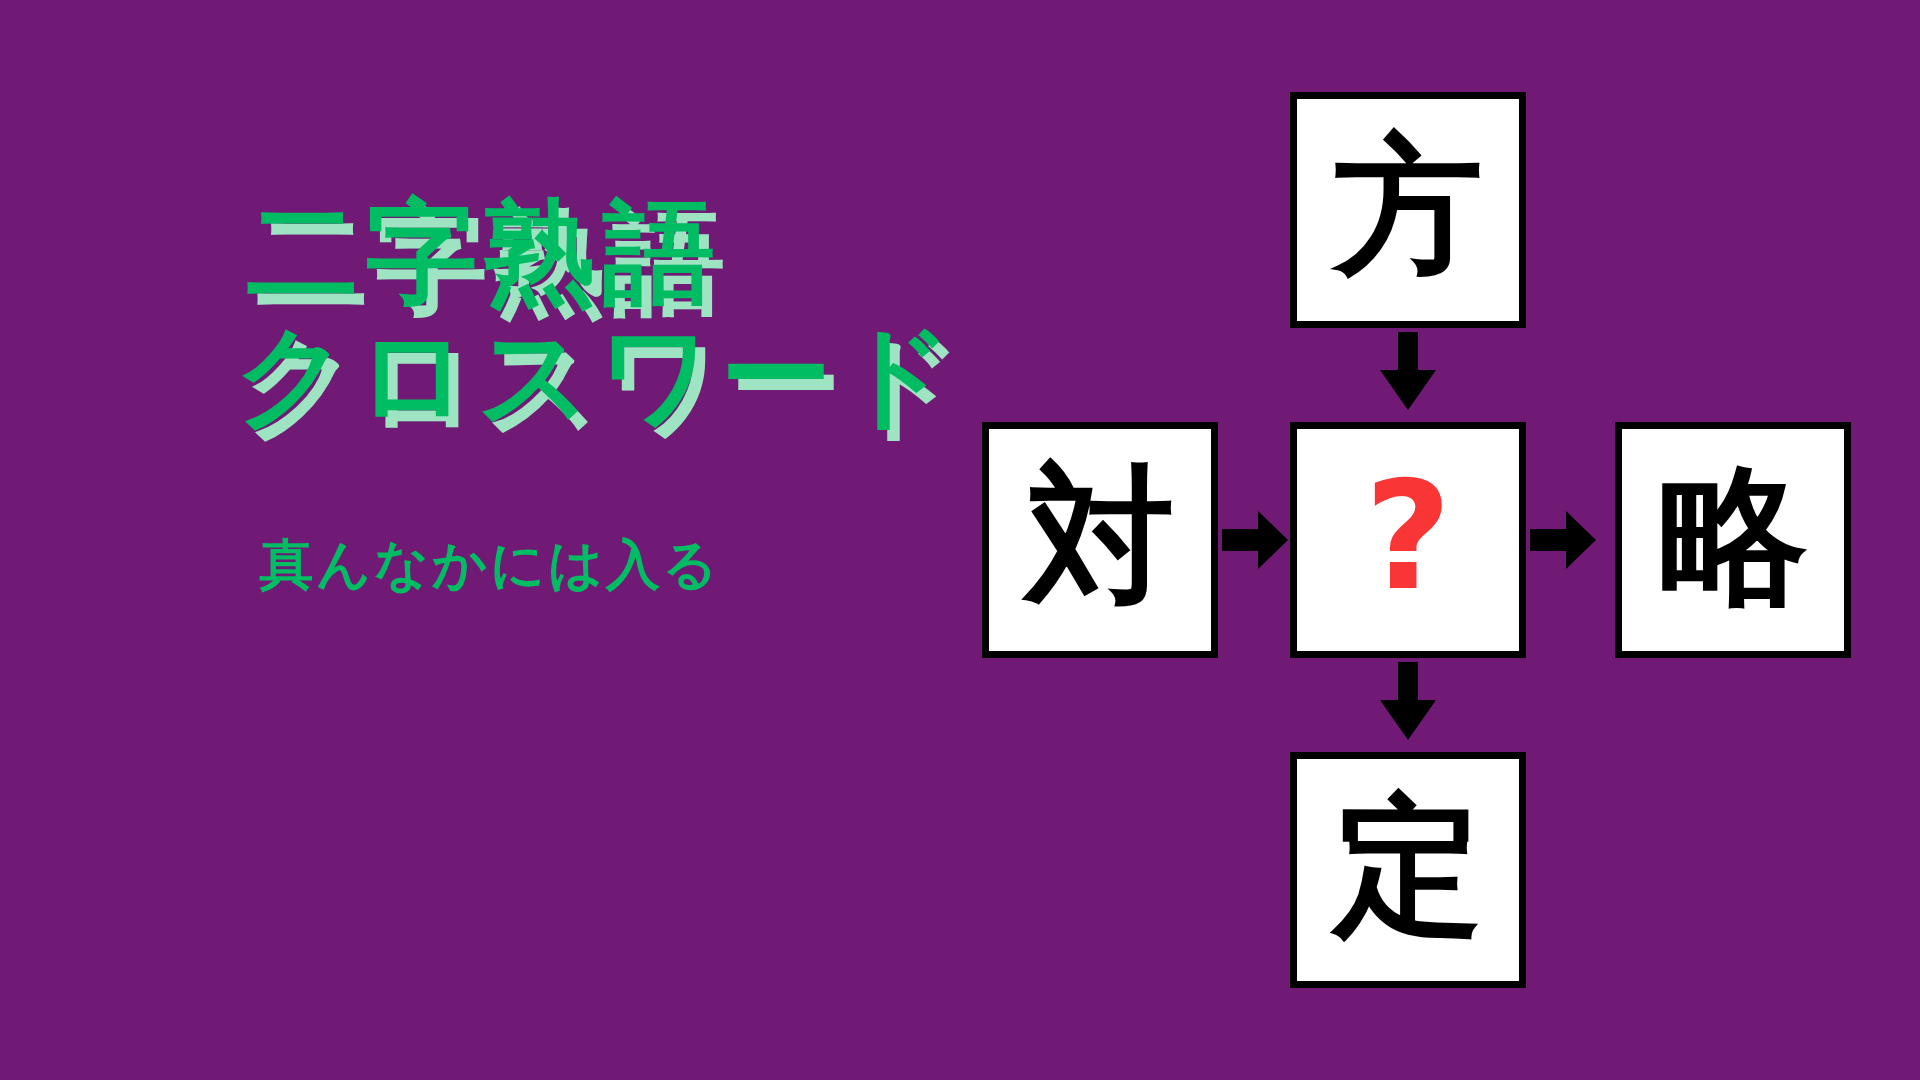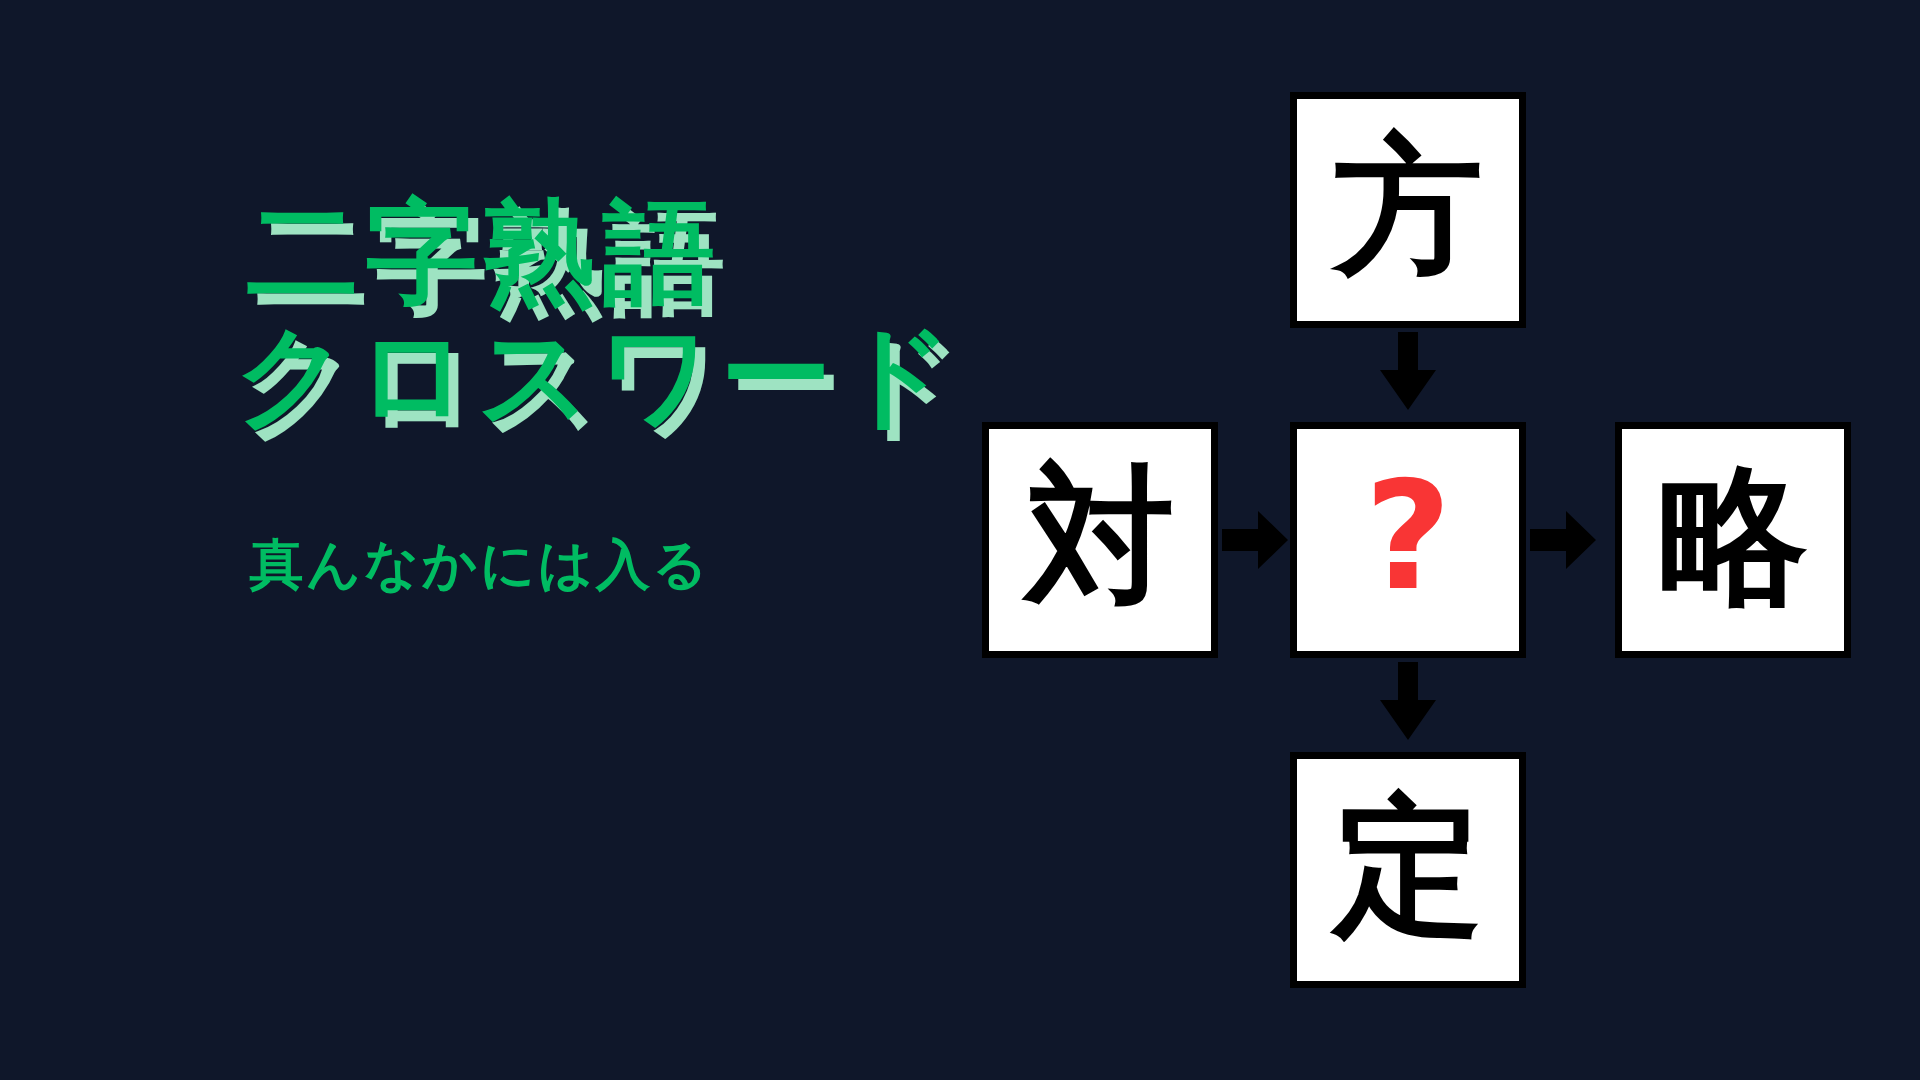--- a/index.html
+++ b/index.html
@@ -13,21 +13,21 @@
     height: 1080px;
     overflow: hidden;
     font-family: "DejaVu Sans", "Liberation Sans", sans-serif;
     position: relative;
   }
 
   
   #stage {
     position: absolute;
     inset: 0;
-    background: #0f172a;
+    background: #701a75;
   }
 
   
   #title-block {
     position: absolute;
     left: 0px;
     top: 195px;
     width: 960px;
     height: 640px;
   }
@@ -51,21 +51,21 @@
     font-size: 112px;
     color: #00bc62;
     text-shadow: 10px 11px 0 #9ee3c2;
     margin-top: 9px;
     margin-left: 8px;
     text-align: right;
   }
 
   #subtitle-block {
     position: absolute;
-    left: 0;
+    left: 10px;
     top: 340px;
     width: 960px;
     text-align: center;
   }
 
   .subtitle-line {
     font-size: 54px;
     font-weight: 700;
     color: #00bc62;
     letter-spacing: 0.05em;

